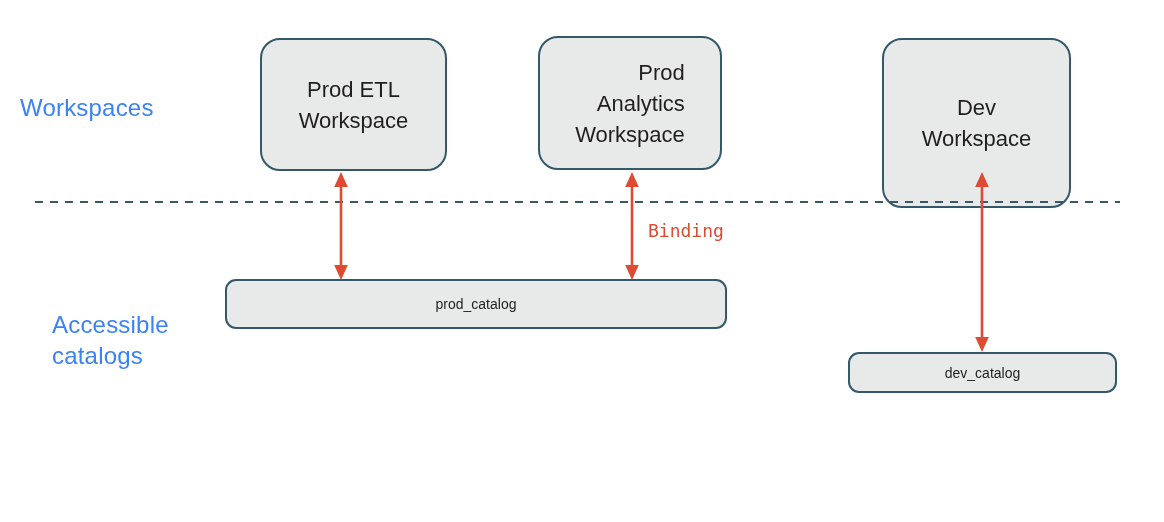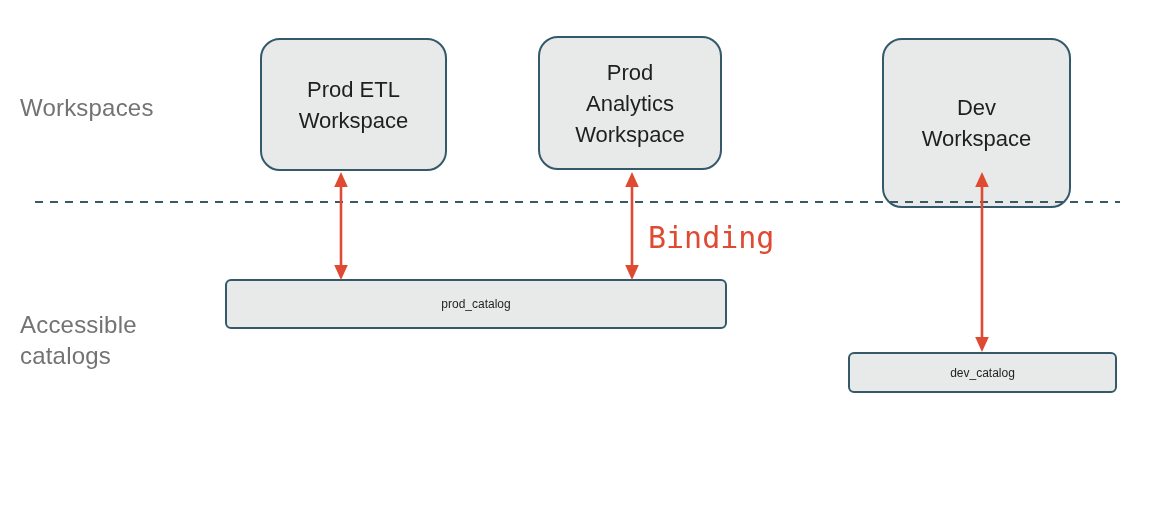--- a/index.html
+++ b/index.html
@@ -19,47 +19,47 @@
     background: var(--canvas_bg);
     font-family: "Liberation Sans", sans-serif;
     color: var(--text);
     overflow: hidden;
   }
   .row-label {
     position: absolute;
     left: 20px;
     font-size: 24px;
     line-height: 31px;
-    color: #737373;
+    color: #3b82f6;
     white-space: pre-line;
     letter-spacing: 0.2px;
   }
   #label-workspaces { top: 92px; }
-  #label-catalogs { top: 309px; }
+  #label-catalogs { top: 309px; margin-left: 32px; }
   .node {
     position: absolute;
     background: var(--node_fill);
     border: 2px solid var(--node_border);
     display: flex;
     align-items: center;
     justify-content: center;
     text-align: center;
   }
   .workspace-node {
     border-radius: 20px;
     font-size: 22px;
     line-height: 31px;
     white-space: pre-line;
   }
   #ws-prod-etl { left: 260px; top: 38px; width: 187px; height: 133px; }
-  #ws-prod-analytics { left: 538px; top: 36px; width: 184px; height: 134px; }
+  #ws-prod-analytics { left: 538px; top: 36px; width: 184px; height: 134px; text-align: right; }
   #ws-dev { left: 882px; top: 38px; width: 189px; height: 170px; }
   .catalog-node {
-    border-radius: 6px;
-    font-size: 12px;
+    border-radius: 11px;
+    font-size: 14px;
   }
   #cat-prod { left: 225px; top: 279px; width: 502px; height: 50px; }
   #cat-dev { left: 848px; top: 352px; width: 269px; height: 41px; }
   .overlay-svg {
     position: absolute;
     left: 0; top: 0;
     width: 1164px;
     height: 522px;
     pointer-events: none;
   }
@@ -67,21 +67,21 @@
     stroke: var(--divider);
     stroke-width: 2;
     stroke-dasharray: 8 7;
     fill: none;
   }
   .arrow-line { stroke: var(--arrow_red); stroke-width: 2.6; fill: none; }
   .arrow-head { fill: var(--arrow_red); stroke: none; }
   .annotation {
     position: absolute;
     font-family: "DejaVu Sans Mono", monospace;
-    font-size: 30px;
+    font-size: 18px;
     font-weight: 500;
     color: var(--arrow_red);
   }
   #binding-annotation { left: 648px; top: 220px; }
 </style>
 </head>
 <body>
 
 <div class="canvas">
 

